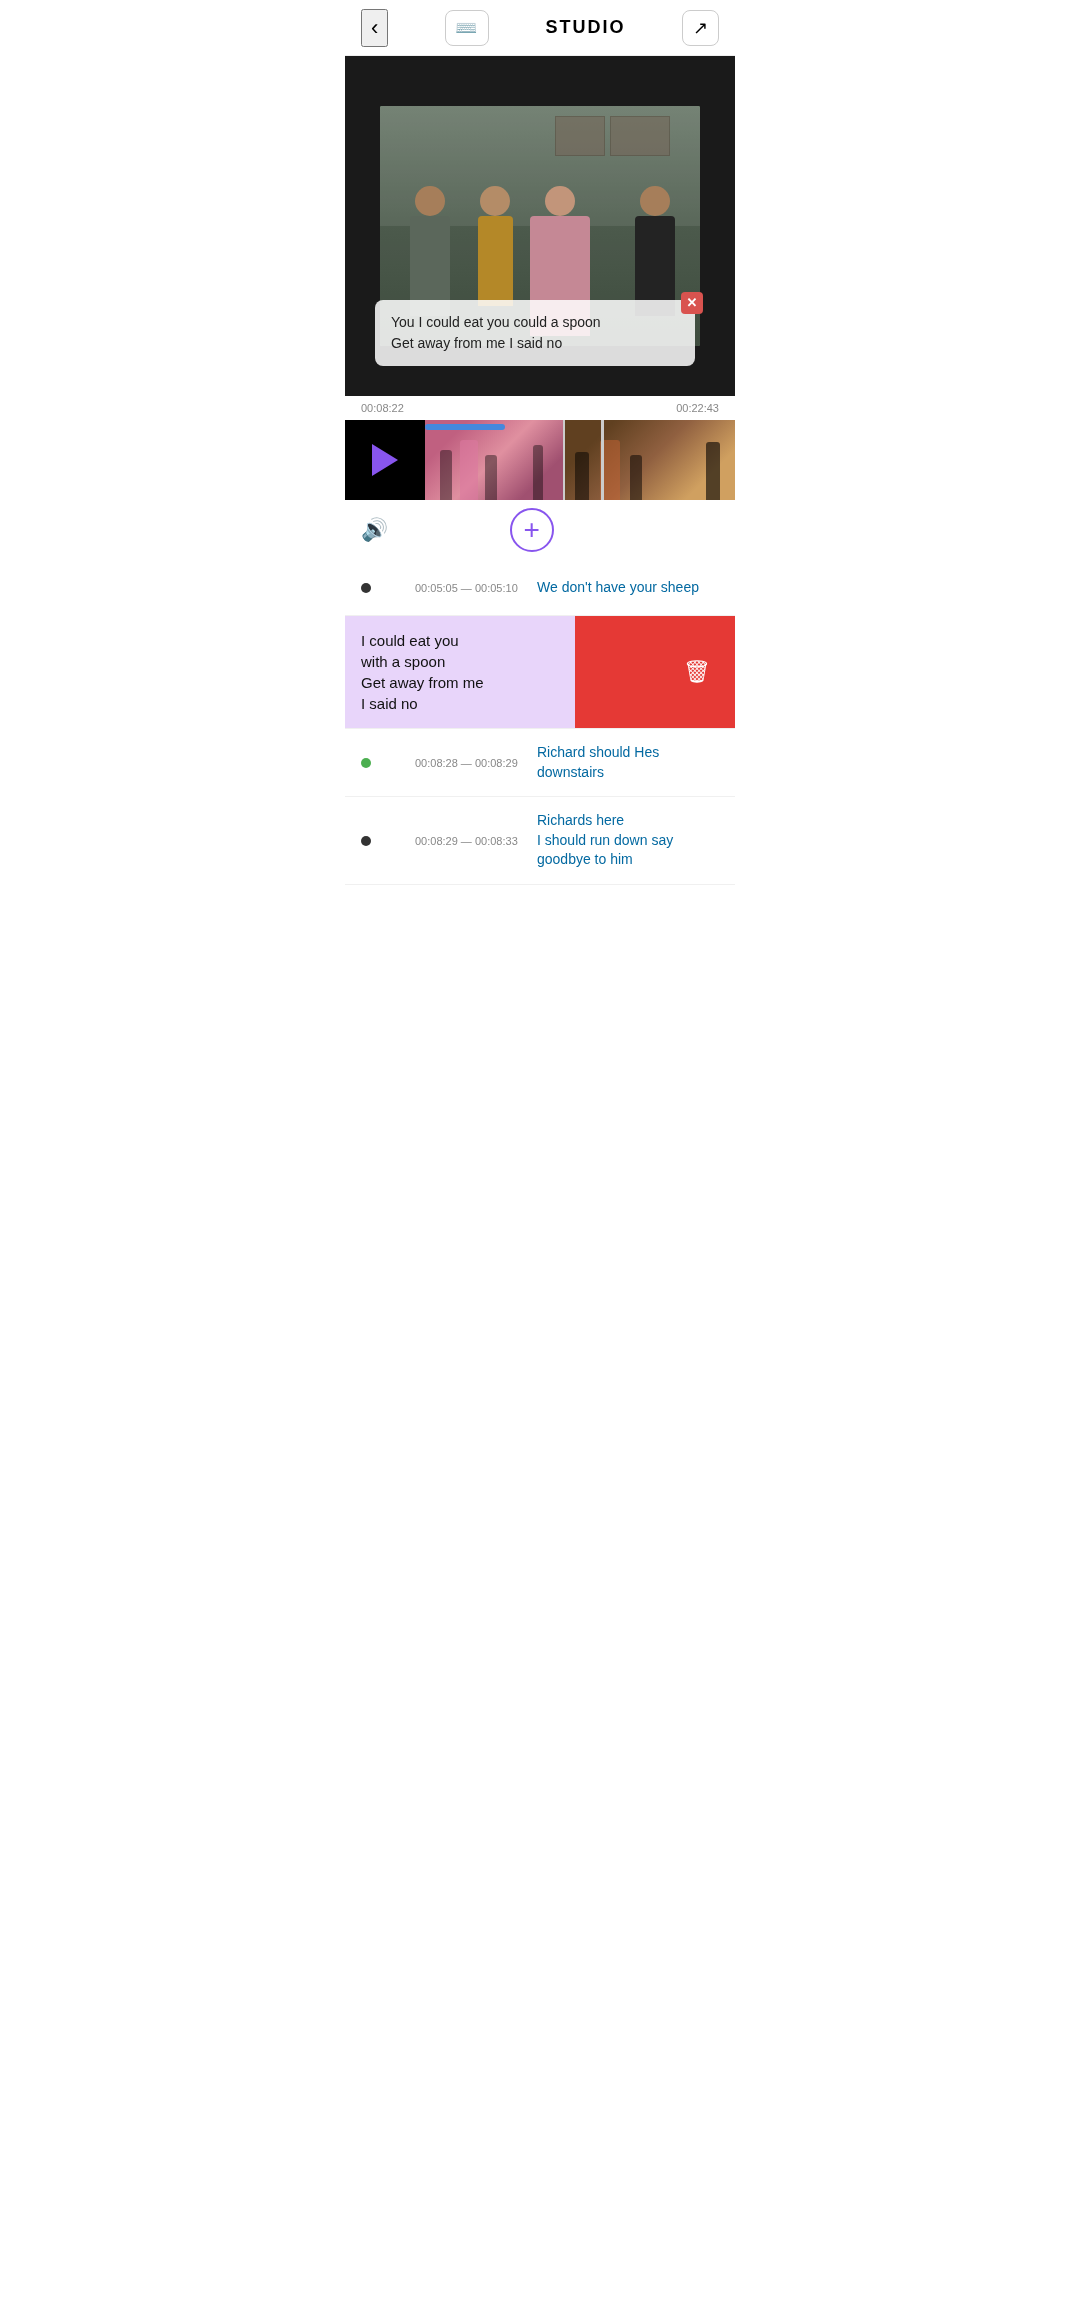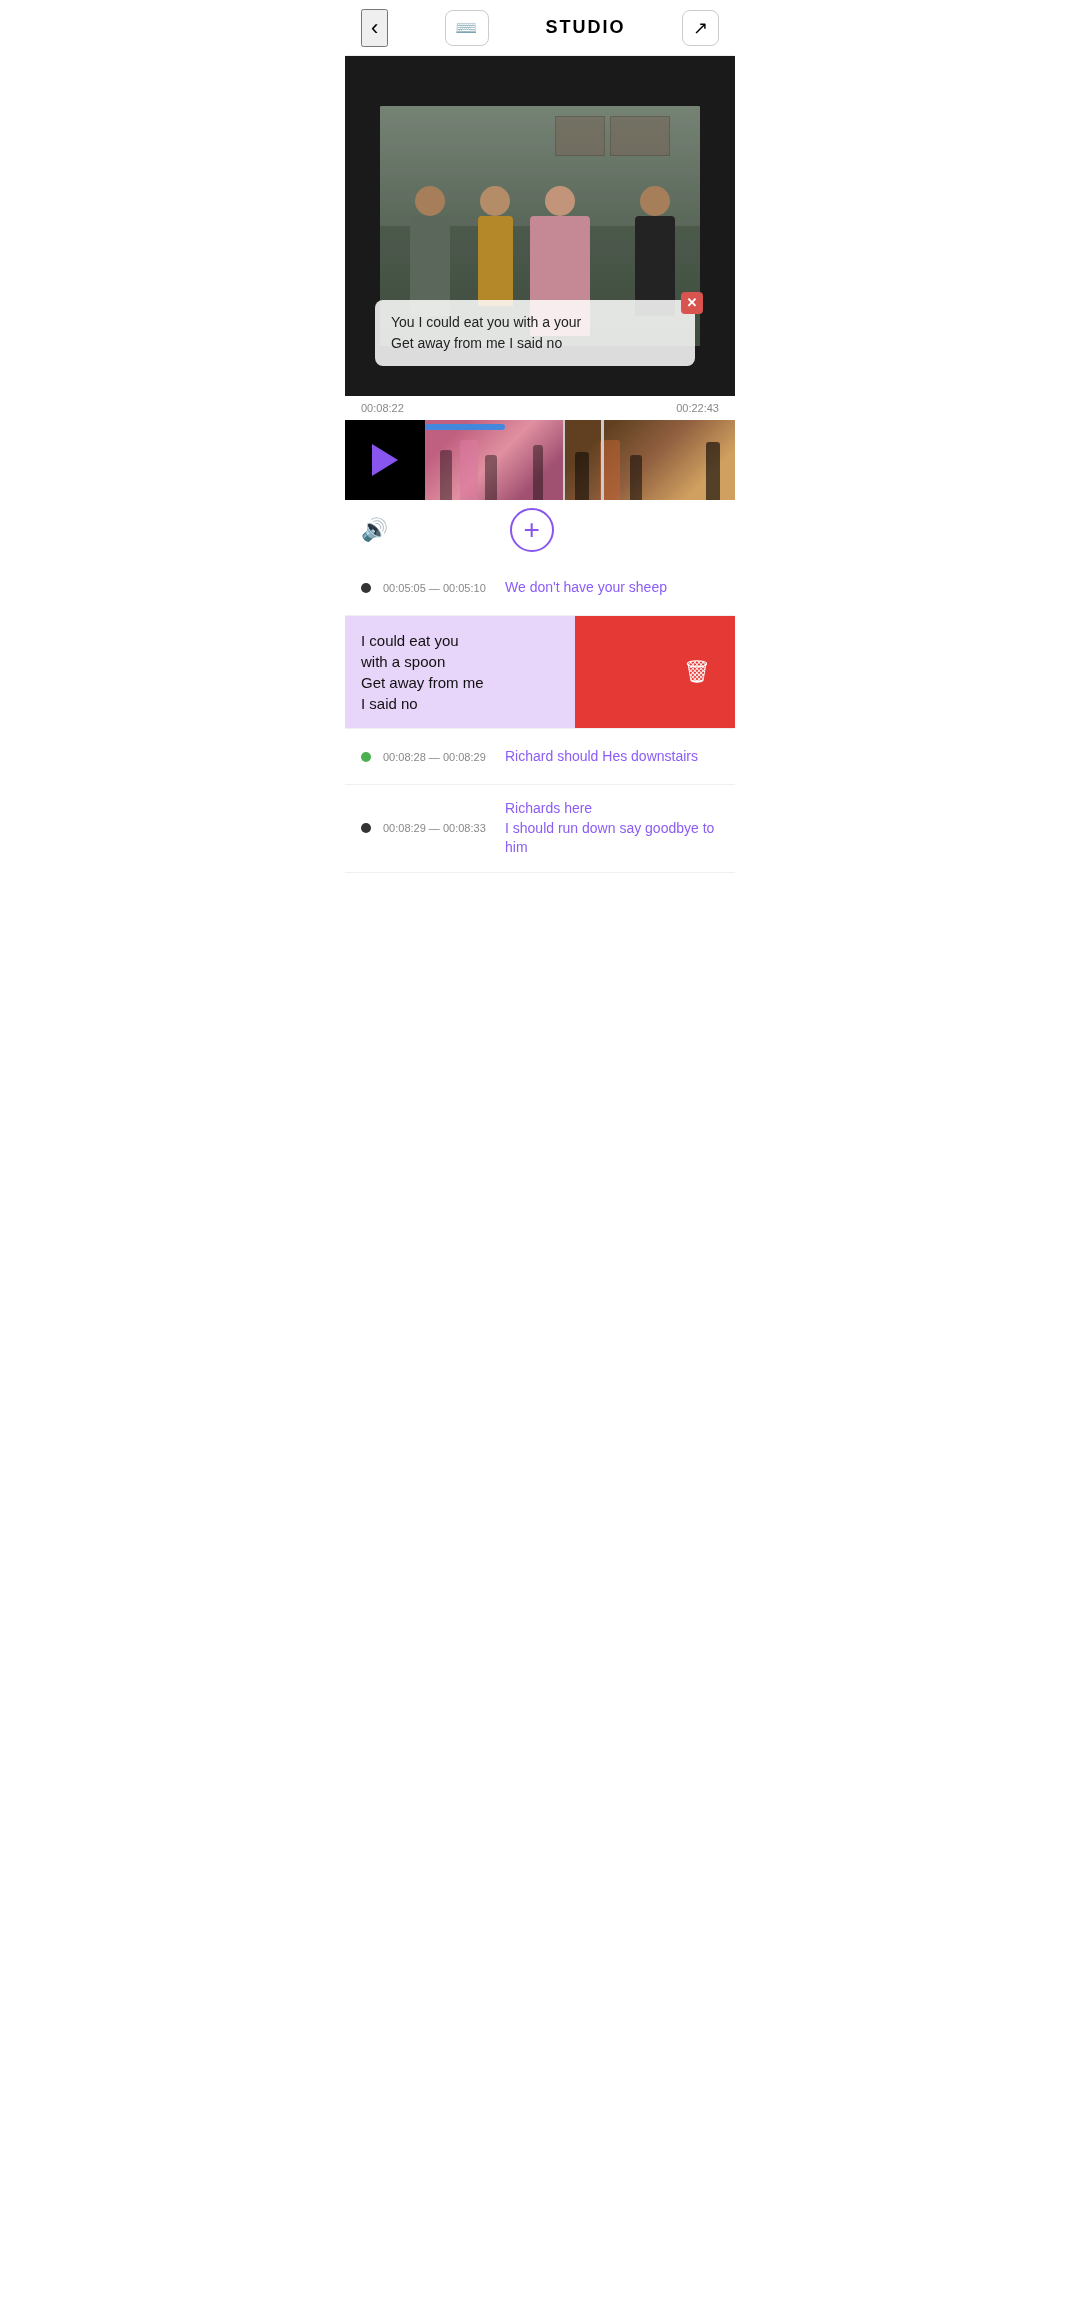--- a/index.html
+++ b/index.html
@@ -269,24 +269,25 @@
       flex-shrink: 0;
     }
     .dot-green { background: #4caf50; }
     .dot-blue { background: #2196f3; }
     .dot-dark { background: #333; }
     .caption-time {
       font-size: 11px;
       color: #888;
       min-width: 110px;
       flex-shrink: 0;
+      margin-left: 32px;
     }
     .caption-text {
       font-size: 14px;
-      color: #8b5cf6;
+      color: #0369a1;
       flex: 1;
       line-height: 1.4;
     }
     .caption-text.selected-text {
       color: #111;
       font-size: 15px;
       font-weight: 500;
       line-height: 1.4;
     }
     .delete-zone {
@@ -377,21 +378,21 @@
           <div class="person-body body-black"></div>
         </div>
         <div class="scene-overlay"></div>
       </div>
     </div>
 
     <div class="subtitle-box">
       <div class="subtitle-close">
         <span>✕</span>
       </div>
-      <div>You I could eat you with a your</div>
+      <div>You I could eat you could a spoon</div>
       <div>Get away from me I said no</div>
     </div>
   </div>
 </div>
 
 <div class="time-labels">
   <span>00:08:22</span>
   <span>00:22:43</span>
 </div>
 

